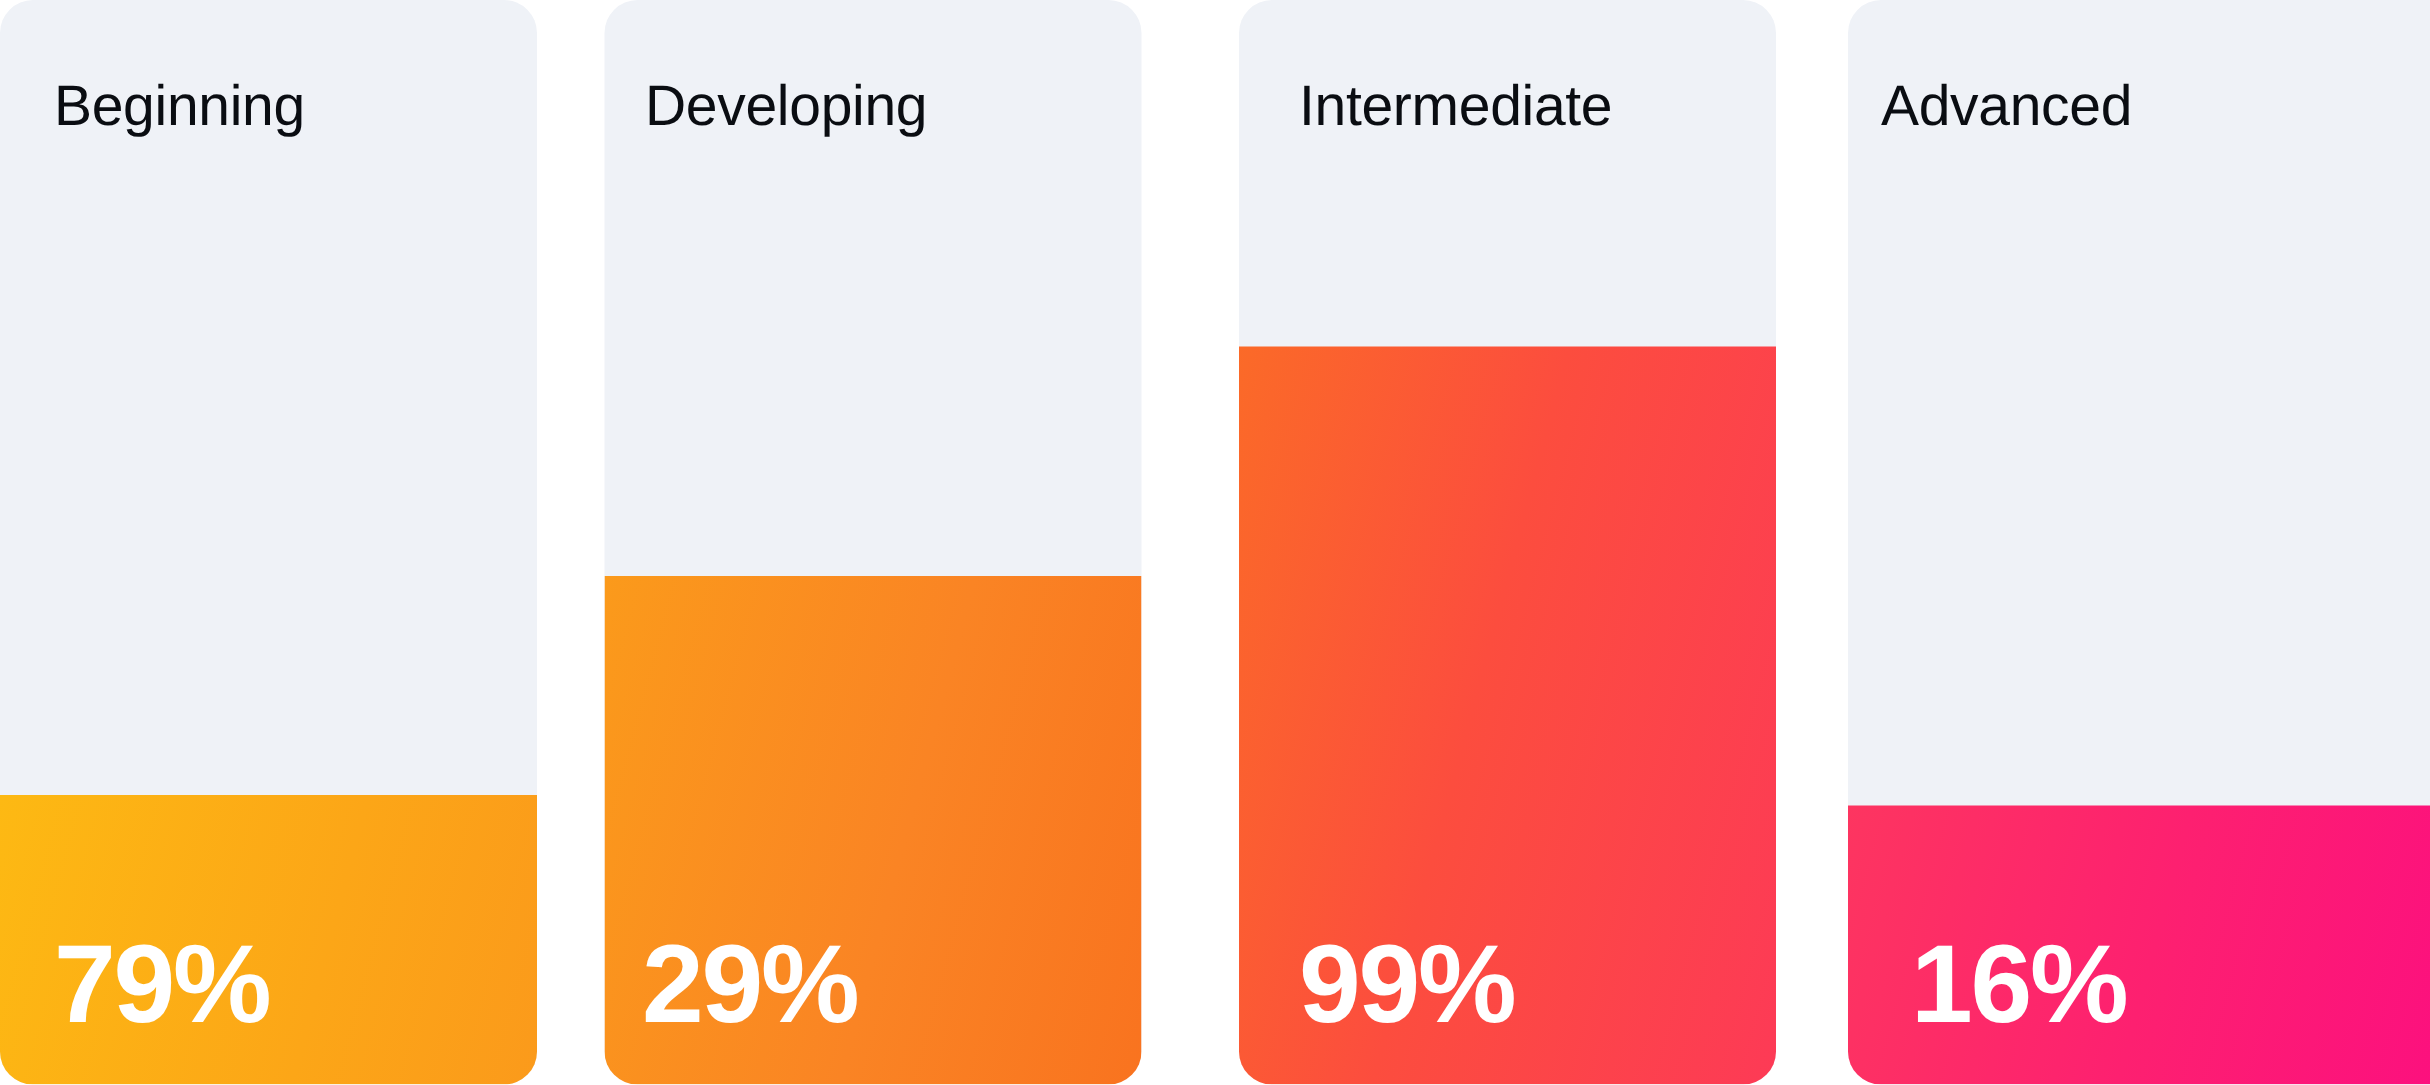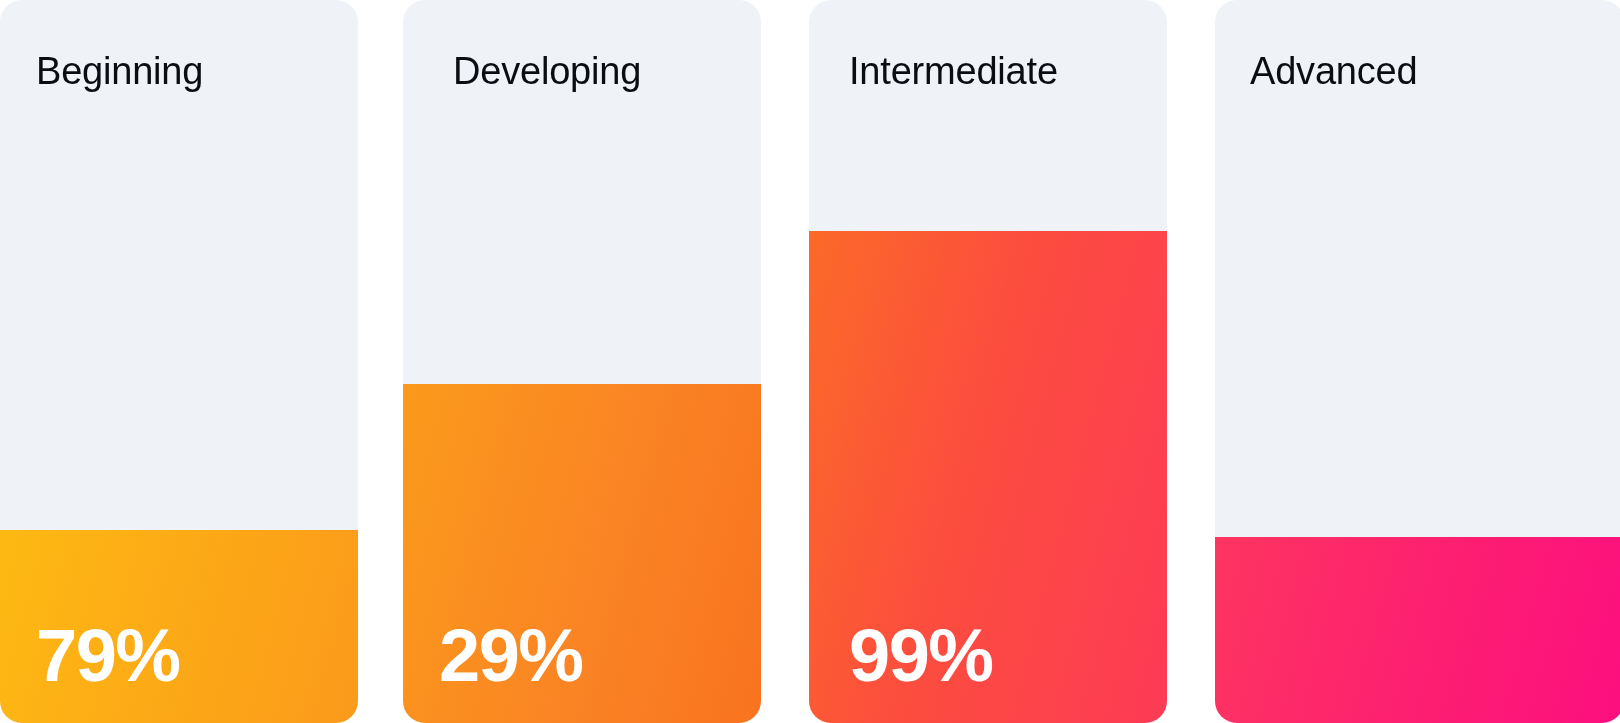--- a/index.html
+++ b/index.html
@@ -31,39 +31,39 @@
     height: 723px;
     border-radius: 22px;
     background: #eff2f7;
     overflow: hidden;
     flex: 0 0 auto;
   }
 
   
   .bar-card.c0 { width: 358px; margin-left: 0px; }
   .bar-card.c1 { width: 358px; margin-left: 45px; }
-  .bar-card.c2 { width: 358px; margin-left: 48px; }
+  .bar-card.c2 { width: 358px; margin-left: 65px; }
   .bar-card.c3 { width: 409px; margin-left: 48px; }
 
   .bar-label {
     position: absolute;
     left: 36px;
     top: 52px;
     font-size: 38px;
     font-weight: 400;
     letter-spacing: -0.2px;
     color: #0a0d12;
     line-height: 1;
     white-space: nowrap;
     z-index: 3;
   }
 
-  .bar-card.c1 .bar-label { left: 50px; text-align: center; }
+  .bar-card.c1 .bar-label { left: 27px; text-align: center; }
   .bar-card.c2 .bar-label { left: 40px; }
-  .bar-card.c3 .bar-label { left: 35px; }
+  .bar-card.c3 .bar-label { left: 22px; }
 
   .bar-fill {
     position: absolute;
     left: 0;
     right: 0;
     bottom: 0;
     z-index: 1;
   }
 
   
@@ -86,21 +86,21 @@
     bottom: 30px;
     font-size: 74px;
     font-weight: 700;
     letter-spacing: -1.5px;
     color: #ffffff;
     line-height: 1;
     white-space: nowrap;
     z-index: 4;
   }
 
-  .bar-card.c1 .bar-value { left: 36px; }
+  .bar-card.c1 .bar-value { left: 25px; }
   .bar-card.c2 .bar-value { left: 40px; }
   .bar-card.c3 .bar-value { left: 42px; }
 </style>
 </head>
 <body>
 
 <div id="chart-root">
 
   <div class="bars-row">
 
@@ -118,16 +118,17 @@
 
     <div class="bar-card c2">
       <div class="bar-fill" style="height:492px;"></div>
       <div class="bar-label">Intermediate</div>
       <div class="bar-value">99%</div>
     </div>
 
     <div class="bar-card c3">
       <div class="bar-fill" style="height:186px;"></div>
       <div class="bar-label">Advanced</div>
+      <div class="bar-value">16%</div>
     </div>
 
   </div>
 </div>
 
 </body></html>

